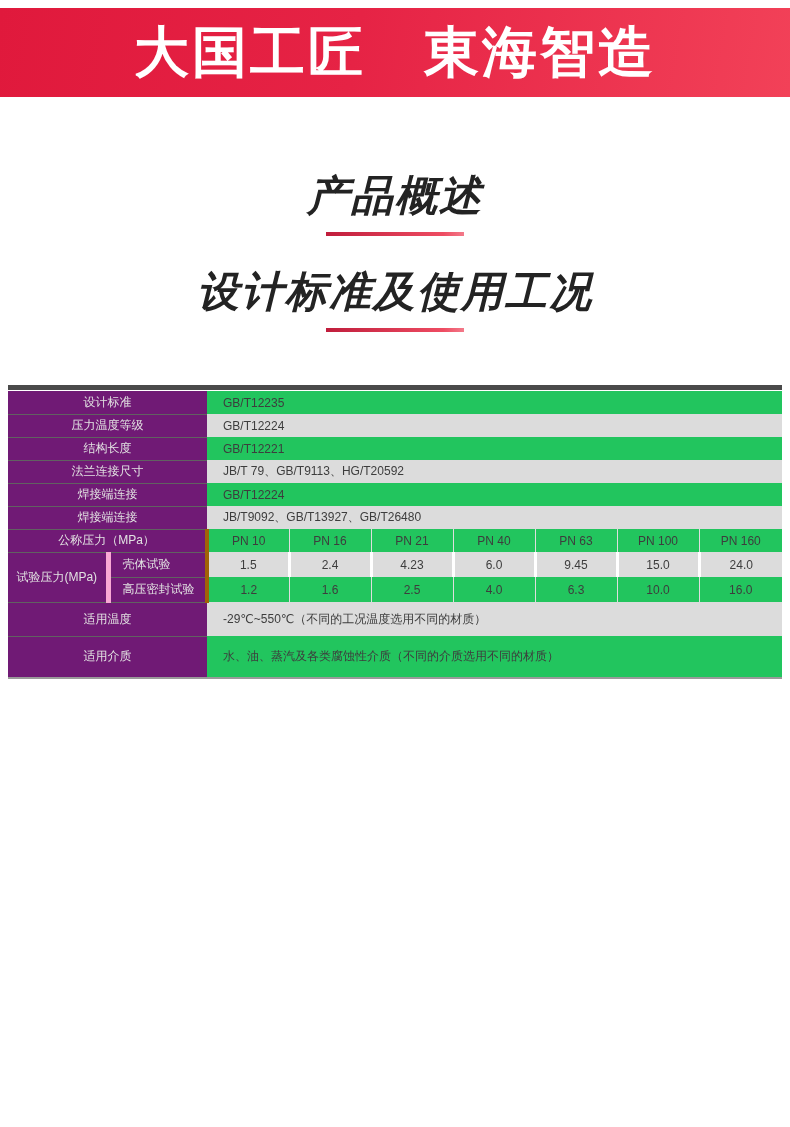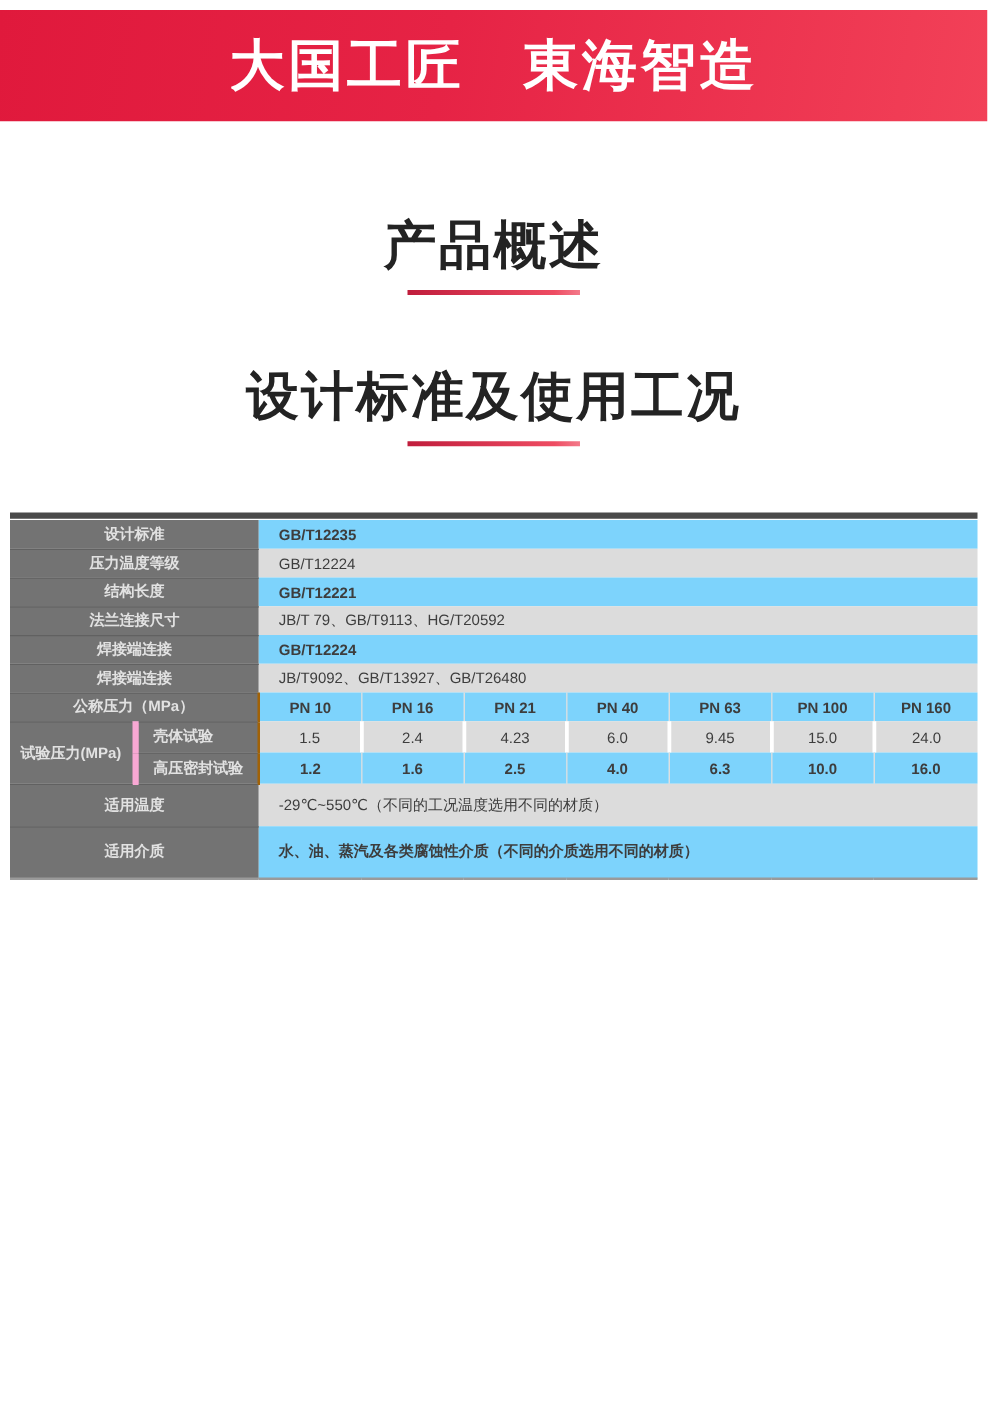--- a/index.html
+++ b/index.html
@@ -14,37 +14,38 @@
 
   
   .banner {
     margin-top: 8px;
     height: 89px;
     background: linear-gradient(100deg, #e0193c 0%, #e62345 45%, #f24158 100%);
     display: flex; align-items: center; justify-content: center;
   }
   .banner-text {
     color: #ffffff;
-    font-size: 44px;
+    font-size: 55px;
     font-weight: bold;
     letter-spacing: 3px;
     line-height: 1;
   }
 
   
   .sec-title {
     text-align: center;
     font-size: 42px;
     font-weight: bold;
     letter-spacing: 2px;
     color: #232323;
     line-height: 48px;
+    font-style: italic;
   }
   .sec-title.overview { margin-top: 75px; }
-  .sec-title.specs    { margin-top: 57px; }
+  .sec-title.specs    { margin-top: 32px; }
   .sec-underline {
     width: 138px; height: 4px;
     margin: 12px auto 0 auto;
     background: linear-gradient(90deg, #c01d3c 0%, #ee4c62 85%, #f37a8a 100%);
   }
 
   
   .overview-text {
     margin-top: 58px;
     padding: 0 28px;
@@ -61,23 +62,23 @@
   .table-wrap { margin: 53px 8px 0 8px; width: 774px; }
   .table-topbar { height: 5px; background: #4a4a4a; margin-bottom: 1px; }
   table.spec {
     width: 774px;
     border-collapse: collapse;
     table-layout: fixed;
     font-size: 12px;
     border-bottom: 2px solid #9a9a9a;
   }
   table.spec th {
-    background: #737373;
+    background: #701a75;
     color: #e2e2e2;
-    font-weight: bold;
+    font-weight: normal;
     text-align: center;
     border-bottom: 1px solid #616161;
     padding: 0;
   }
   table.spec th.sub {
     text-align: left;
     padding-left: 12px;
     border-left: 5px solid #f9a8d4;
   }
   table.spec td {
@@ -87,24 +88,24 @@
   }
   table.spec td.val {
     text-align: left;
     padding-left: 16px;
   }
   tr.h23 td, tr.h23 th { height: 23px; }
   tr.h25 td, tr.h25 th { height: 25px; }
   tr.h34 td, tr.h34 th { height: 34px; margin-left: 18px; }
   tr.h42 td, tr.h42 th { height: 42px; }
   tr.row-gray  td { background: #dcdcdc; }
-  tr.row-white td { background: #7dd3fc; font-weight: bold; }
+  tr.row-white td { background: #22c55e; }
   tr.row-white td.c { border-left: 1px solid #dedede; }
   tr.row-gray  td.c { border-left: 3px solid #ffffff; margin-top: 32px; }
-  tr.row-white td.c.first, tr.row-gray td.c.first { border-left: 2px solid #a16207; }
+  tr.row-white td.c.first, tr.row-gray td.c.first { border-left: 4px solid #a16207; }
 </style>
 </head>
 <body>
 
 <header class="banner">
   <span class="banner-text">大国工匠　東海智造</span>
 </header>
 
 <section>
   <h2 class="sec-title overview">产品概述</h2>

